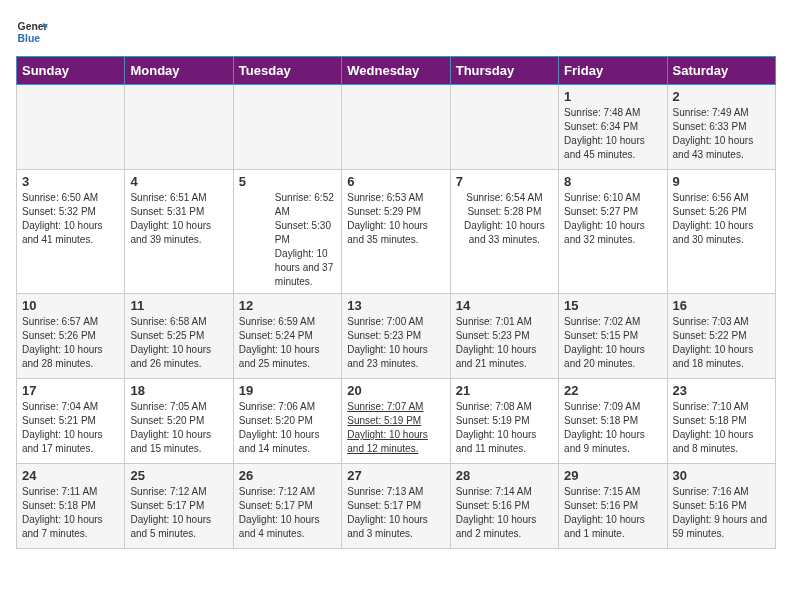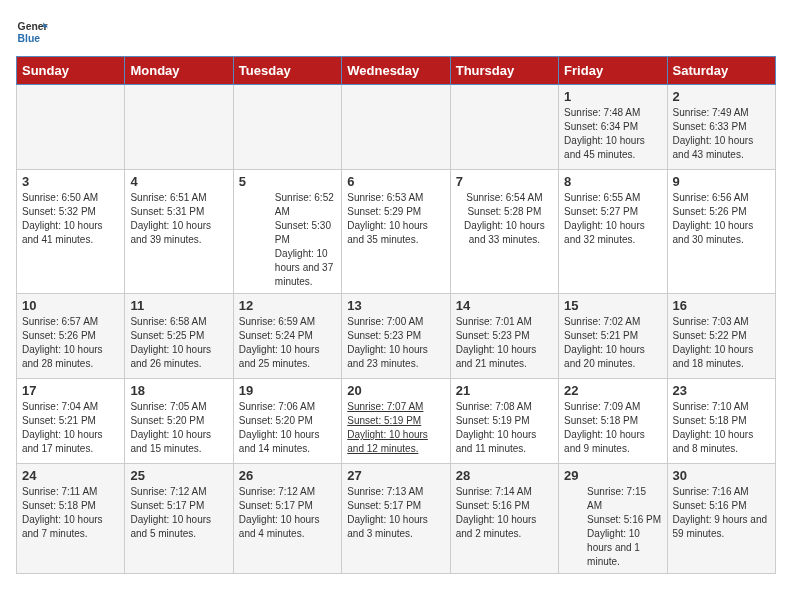--- a/index.html
+++ b/index.html
@@ -36,21 +36,21 @@
     .location {
       font-size: 16px;
       color: #444;
     }
     table {
       width: 100%;
       border-collapse: collapse;
       table-layout: fixed;
     }
     thead tr th {
-      background-color: #b91c1c;
+      background-color: #701a75;
       color: #fff;
       text-align: left;
       padding: 6px 5px;
       font-size: 13px;
       font-weight: bold;
       border: 1px solid #5588c0;
     }
     tbody tr td {
       border: 1px solid #ccc;
       vertical-align: top;
@@ -155,21 +155,21 @@
 Daylight: 10 hours and 35 minutes.</div>
         </td>
         <td>
           <span class="day-number">7</span>
           <div class="day-info" style="white-space: pre-line; text-align: center;">Sunrise: 6:54 AM
 Sunset: 5:28 PM
 Daylight: 10 hours and 33 minutes.</div>
         </td>
         <td>
           <span class="day-number">8</span>
-          <div class="day-info" style="white-space: pre-line;">Sunrise: 6:55 AM
+          <div class="day-info" style="white-space: pre-line;">Sunrise: 6:10 AM
 Sunset: 5:27 PM
 Daylight: 10 hours and 32 minutes.</div>
         </td>
         <td>
           <span class="day-number">9</span>
           <div class="day-info" style="white-space: pre-line;">Sunrise: 6:56 AM
 Sunset: 5:26 PM
 Daylight: 10 hours and 30 minutes.</div>
         </td>
       </tr>
@@ -200,21 +200,21 @@
         </td>
         <td>
           <span class="day-number">14</span>
           <div class="day-info" style="white-space: pre-line;">Sunrise: 7:01 AM
 Sunset: 5:23 PM
 Daylight: 10 hours and 21 minutes.</div>
         </td>
         <td>
           <span class="day-number">15</span>
           <div class="day-info" style="white-space: pre-line;">Sunrise: 7:02 AM
-Sunset: 5:21 PM
+Sunset: 5:15 PM
 Daylight: 10 hours and 20 minutes.</div>
         </td>
         <td>
           <span class="day-number">16</span>
           <div class="day-info" style="white-space: pre-line;">Sunrise: 7:03 AM
 Sunset: 5:22 PM
 Daylight: 10 hours and 18 minutes.</div>
         </td>
       </tr>
       <tr>
@@ -287,21 +287,21 @@
 Daylight: 10 hours and 3 minutes.</div>
         </td>
         <td>
           <span class="day-number">28</span>
           <div class="day-info" style="white-space: pre-line;">Sunrise: 7:14 AM
 Sunset: 5:16 PM
 Daylight: 10 hours and 2 minutes.</div>
         </td>
         <td>
           <span class="day-number">29</span>
-          <div class="day-info" style="white-space: pre-line; margin-left: 23px;">Sunrise: 7:15 AM
+          <div class="day-info" style="white-space: pre-line;">Sunrise: 7:15 AM
 Sunset: 5:16 PM
 Daylight: 10 hours and 1 minute.</div>
         </td>
         <td>
           <span class="day-number">30</span>
           <div class="day-info" style="white-space: pre-line;">Sunrise: 7:16 AM
 Sunset: 5:16 PM
 Daylight: 9 hours and 59 minutes.</div>
         </td>
       </tr>

